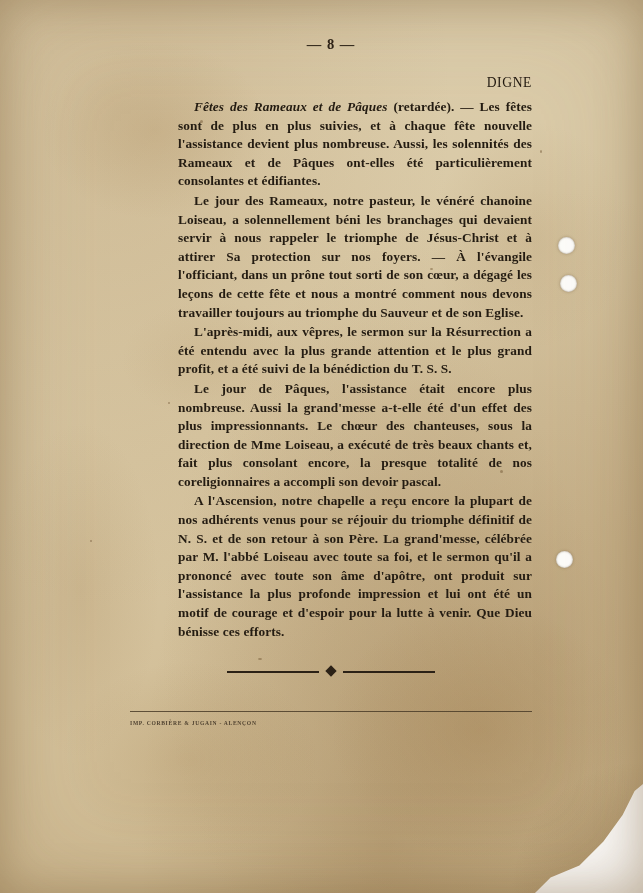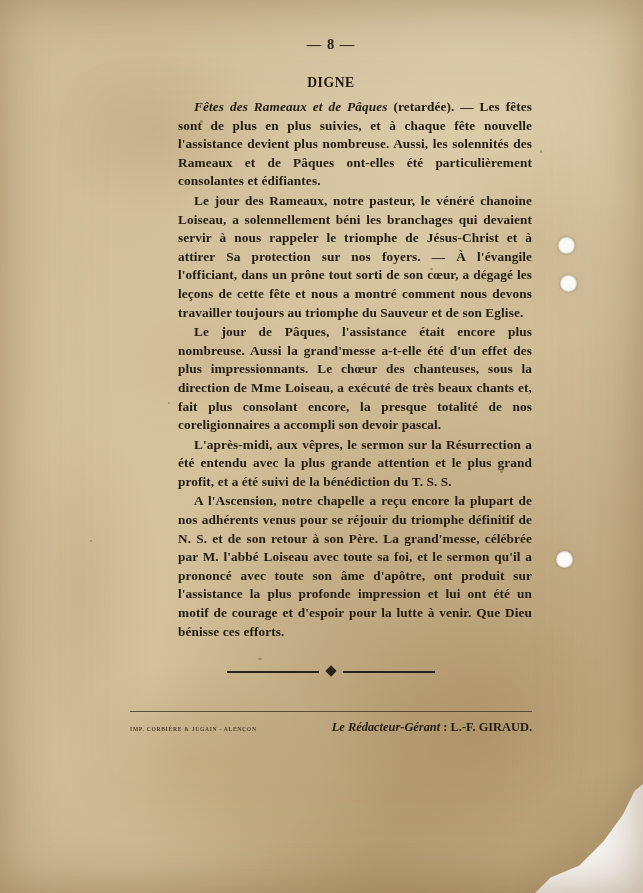--- a/index.html
+++ b/index.html
@@ -109,23 +109,23 @@
     text-align: justify;
     text-justify: inter-word;
     color: #241c12;
     font-weight: 600;
     letter-spacing: 0.1px;
   }
   p.indent { text-indent: 16px; margin-left: 48px; }
   p.body + p.body { margin-top: 1px; }
 
   .section-head {
-    text-align: center;
+    text-align: right;
     font-size: 13.6px;
-    font-weight: 700;
+    font-weight: 400;
     letter-spacing: 0.6px;
     margin: 15px 0 7px 0;
     color: #201810;
   }
 
   .run-in-title { font-style: italic; font-weight: 700; }
 
   .divider {
     position: relative;
     margin: 26px auto 0 auto;
@@ -211,37 +211,36 @@
 
     <div class="page-number">— 8 —</div>
 
 
     <div class="section-head">DIGNE</div>
 
     <p class="body indent"><span class="run-in-title">Fêtes des Rameaux et de Pâques</span><span> (retardée). — Les fêtes sont de plus en plus suivies, et à chaque fête nouvelle l'assistance devient plus nombreuse. Aussi, les solennités des Rameaux et de Pâques ont-elles été particulièrement consolantes et édifiantes.</span></p>
 
     <p class="body indent">Le jour des Rameaux, notre pasteur, le vénéré chanoine Loiseau, a solennellement béni les branchages qui devaient servir à nous rappeler le triomphe de Jésus-Christ et à attirer Sa protection sur nos foyers. — À l'évangile l'officiant, dans un prône tout sorti de son cœur, a dégagé les leçons de cette fête et nous a montré comment nous devons travailler toujours au triomphe du Sauveur et de son Eglise.</p>
 
+    <p class="body indent">L'après-midi, aux vêpres, le sermon sur la Résurrection a été entendu avec la plus grande attention et le plus grand profit, et a été suivi de la bénédiction du T. S. S.</p>
+
     <p class="body indent">Le jour de Pâques, l'assistance était encore plus nombreuse. Aussi la grand'messe a-t-elle été d'un effet des plus impressionnants. Le chœur des chanteuses, sous la direction de Mme Loiseau, a exécuté de très beaux chants et, fait plus consolant encore, la presque totalité de nos coreligionnaires a accompli son devoir pascal.</p>
-
-    <p class="body indent">L'après-midi, aux vêpres, le sermon sur la Résurrection a été entendu avec la plus grande attention et le plus grand profit, et a été suivi de la bénédiction du T. S. S.</p>
 
     <p class="body indent">A l'Ascension, notre chapelle a reçu encore la plupart de nos adhérents venus pour se réjouir du triomphe définitif de N. S. et de son retour à son Père. La grand'messe, célébrée par M. l'abbé Loiseau avec toute sa foi, et le sermon qu'il a prononcé avec toute son âme d'apôtre, ont produit sur l'assistance la plus profonde impression et lui ont été un motif de courage et d'espoir pour la lutte à venir. Que Dieu bénisse ces efforts.</p>
 
     <div class="divider">
       <div class="bar left"></div>
       <div class="dia"></div>
       <div class="bar right"></div>
     </div>
 
     <div class="rule"></div>
 
     <div class="footer">
       <div class="imprint">IMP. CORBIÈRE &amp; JUGAIN - ALENÇON</div>
-      <div class="editor"><span class="ital">Le Rédacteur-Gérant</span><span> : L.-F. GIRAUD.</span></div>
     </div>
 
   </div>
 
   <div class="corner-shade"></div>
   <div class="corner-tear"></div>
   <div class="vignette"></div>
 
 </div>
 

